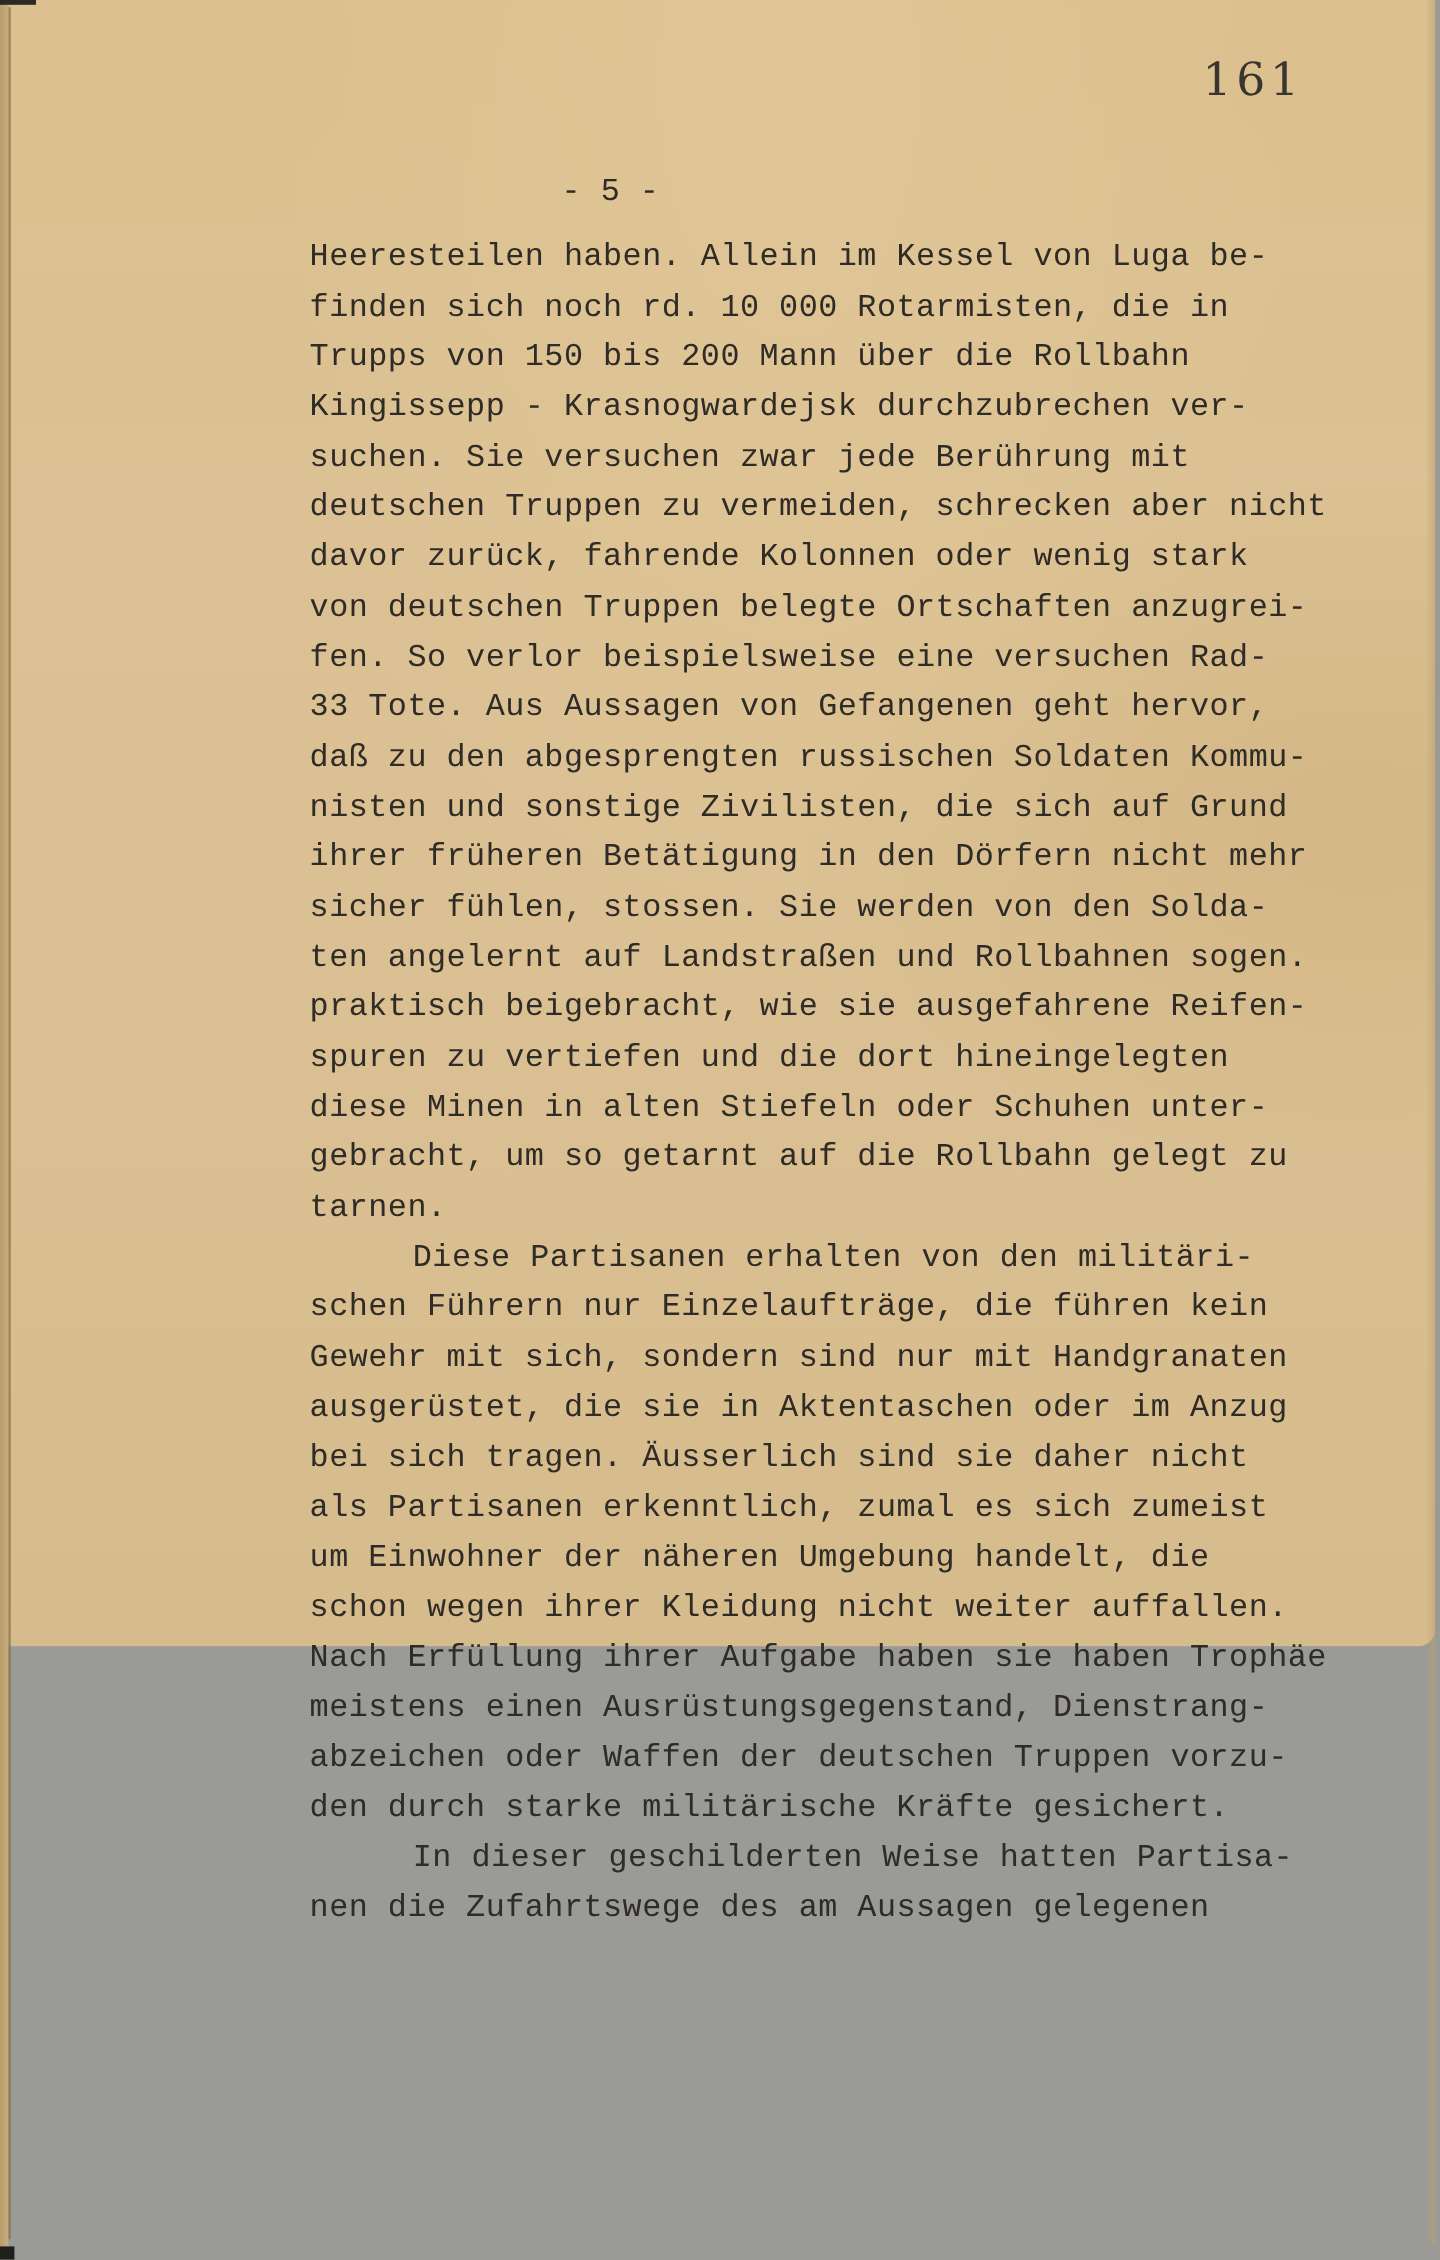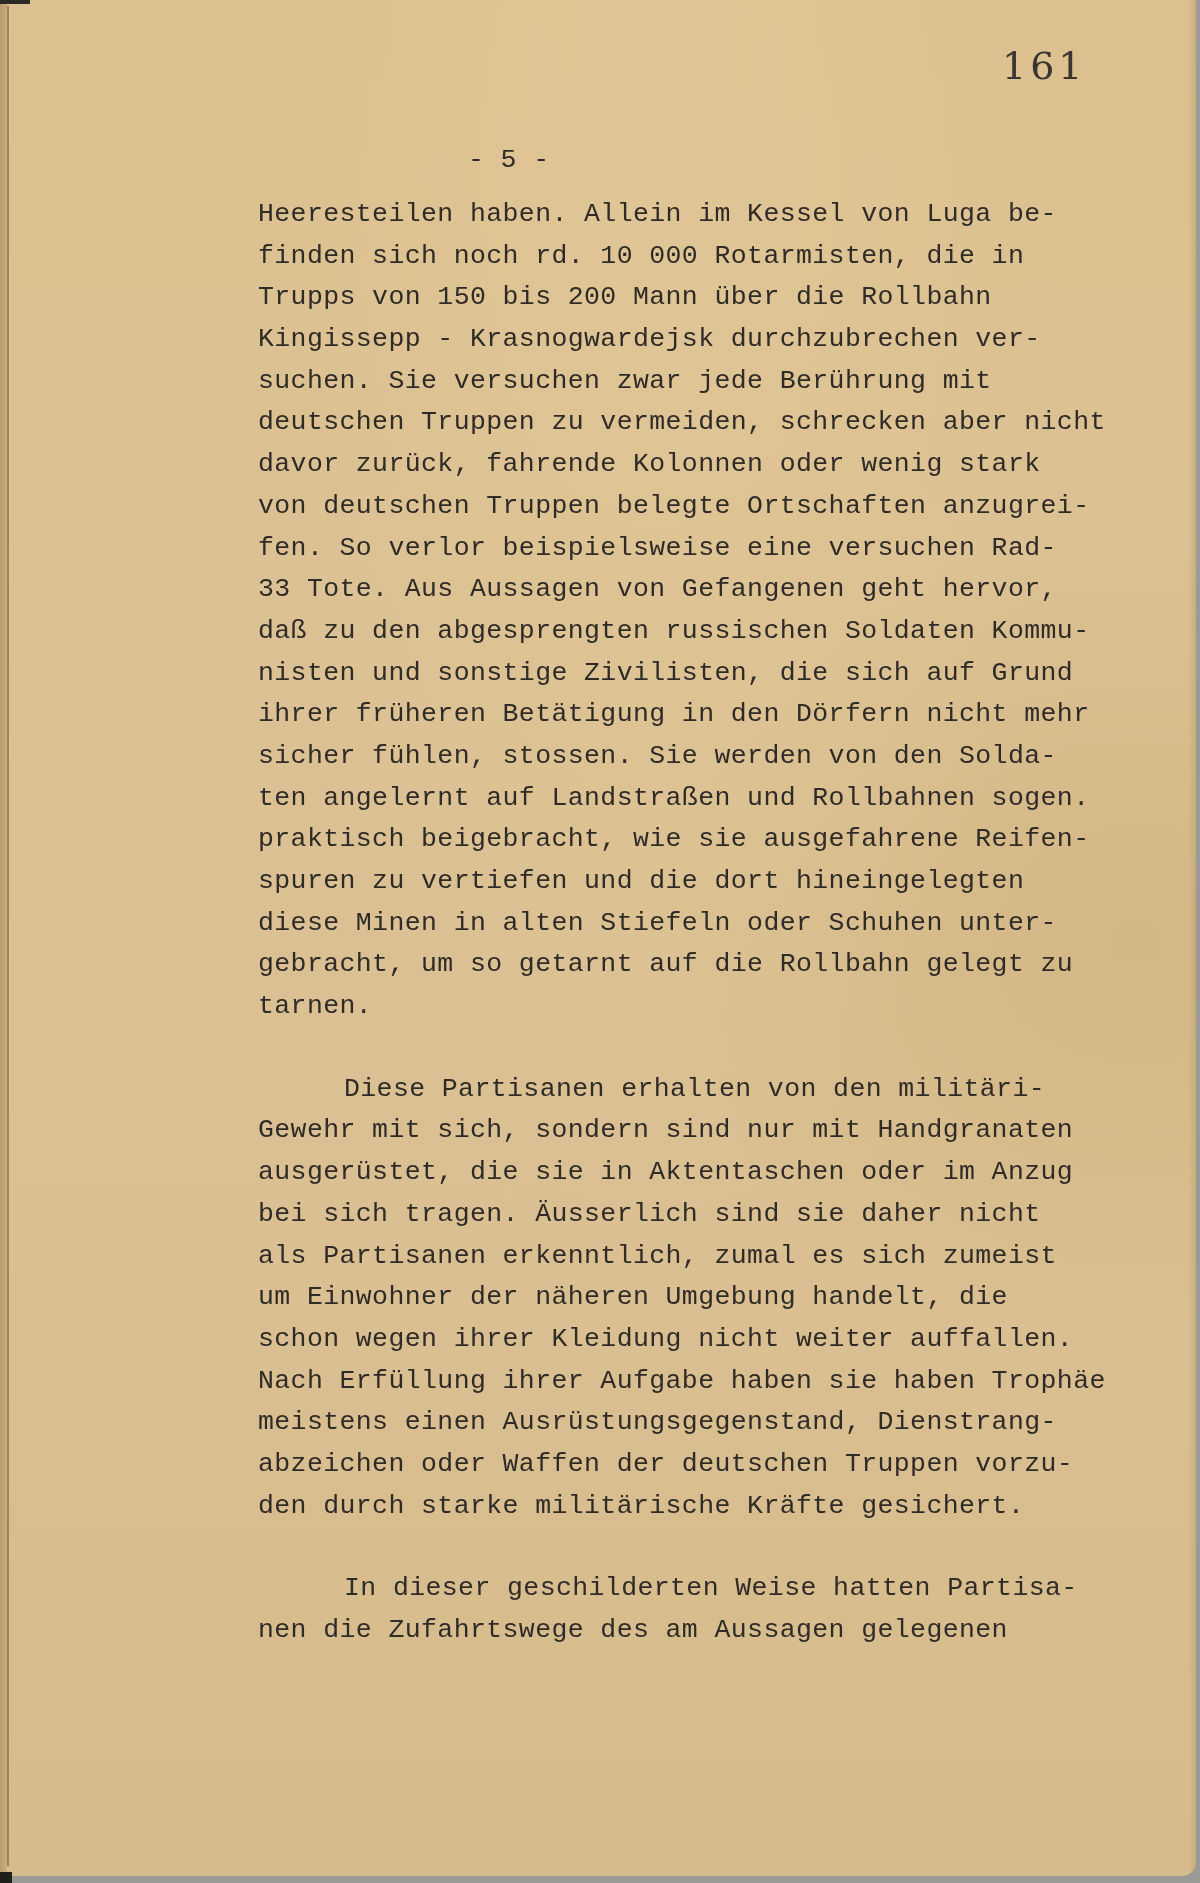--- a/index.html
+++ b/index.html
@@ -8,21 +8,21 @@
     width: 1200px;
     height: 1883px;
     overflow: hidden;
     background: #9a9a96;
   }
   .page {
     position: absolute;
     left: 0;
     top: 0;
     width: 1196px;
-    height: 1876px;
+    height: 1372px;
     background:
       radial-gradient(ellipse at 55% 5%, #e0c596 0%, rgba(224,197,150,0) 45%),
       radial-gradient(ellipse at 95% 50%, rgba(200,165,110,0.35) 0%, rgba(200,165,110,0) 30%),
       linear-gradient(180deg, #dcc08f 0%, #dbc193 30%, #d9bf91 70%, #d6bb8c 100%);
     border-bottom-right-radius: 14px;
   }
   .binding-strip {
     position: absolute;
     left: 0;
     top: 0;
@@ -98,21 +98,20 @@
     top: 194px;
     width: 920px;
   }
   .line {
     height: 41.7px;
     line-height: 41.7px;
     white-space: pre;
   }
   .line.indent {
     padding-left: 86px;
-    margin-top: 41px;
   }
 </style>
 </head>
 <body>
 
 <div class="page">
   <div class="binding-strip"></div>
   <div class="fold-line"></div>
   <div class="top-dark"></div>
   <div class="right-edge"></div>
@@ -139,20 +138,21 @@
         <div class="line">sicher fühlen, stossen. Sie werden von den Solda-</div>
         <div class="line">ten angelernt auf Landstraßen und Rollbahnen sogen.</div>
         <div class="line">praktisch beigebracht, wie sie ausgefahrene Reifen-</div>
         <div class="line">spuren zu vertiefen und die dort hineingelegten</div>
         <div class="line">diese Minen in alten Stiefeln oder Schuhen unter-</div>
         <div class="line">gebracht, um so getarnt auf die Rollbahn gelegt zu</div>
         <div class="line">tarnen.</div>
       </div>
       <div>
         <div class="line indent">Diese Partisanen erhalten von den militäri-</div>
+        <div class="line">schen Führern nur Einzelaufträge, die führen kein</div>
         <div class="line">Gewehr mit sich, sondern sind nur mit Handgranaten</div>
         <div class="line">ausgerüstet, die sie in Aktentaschen oder im Anzug</div>
         <div class="line">bei sich tragen. Äusserlich sind sie daher nicht</div>
         <div class="line">als Partisanen erkenntlich, zumal es sich zumeist</div>
         <div class="line">um Einwohner der näheren Umgebung handelt, die</div>
         <div class="line">schon wegen ihrer Kleidung nicht weiter auffallen.</div>
         <div class="line">Nach Erfüllung ihrer Aufgabe haben sie haben Trophäe</div>
         <div class="line">meistens einen Ausrüstungsgegenstand, Dienstrang-</div>
         <div class="line">abzeichen oder Waffen der deutschen Truppen vorzu-</div>
         <div class="line">den durch starke militärische Kräfte gesichert.</div>

